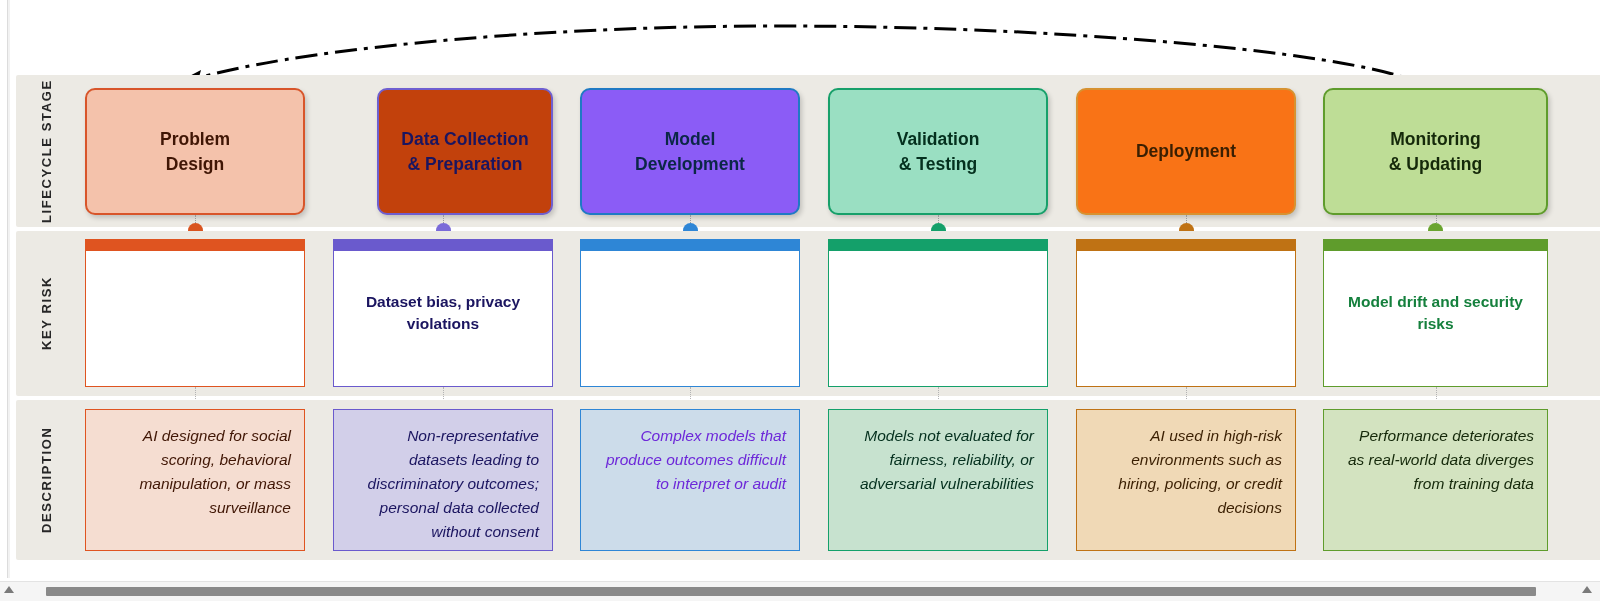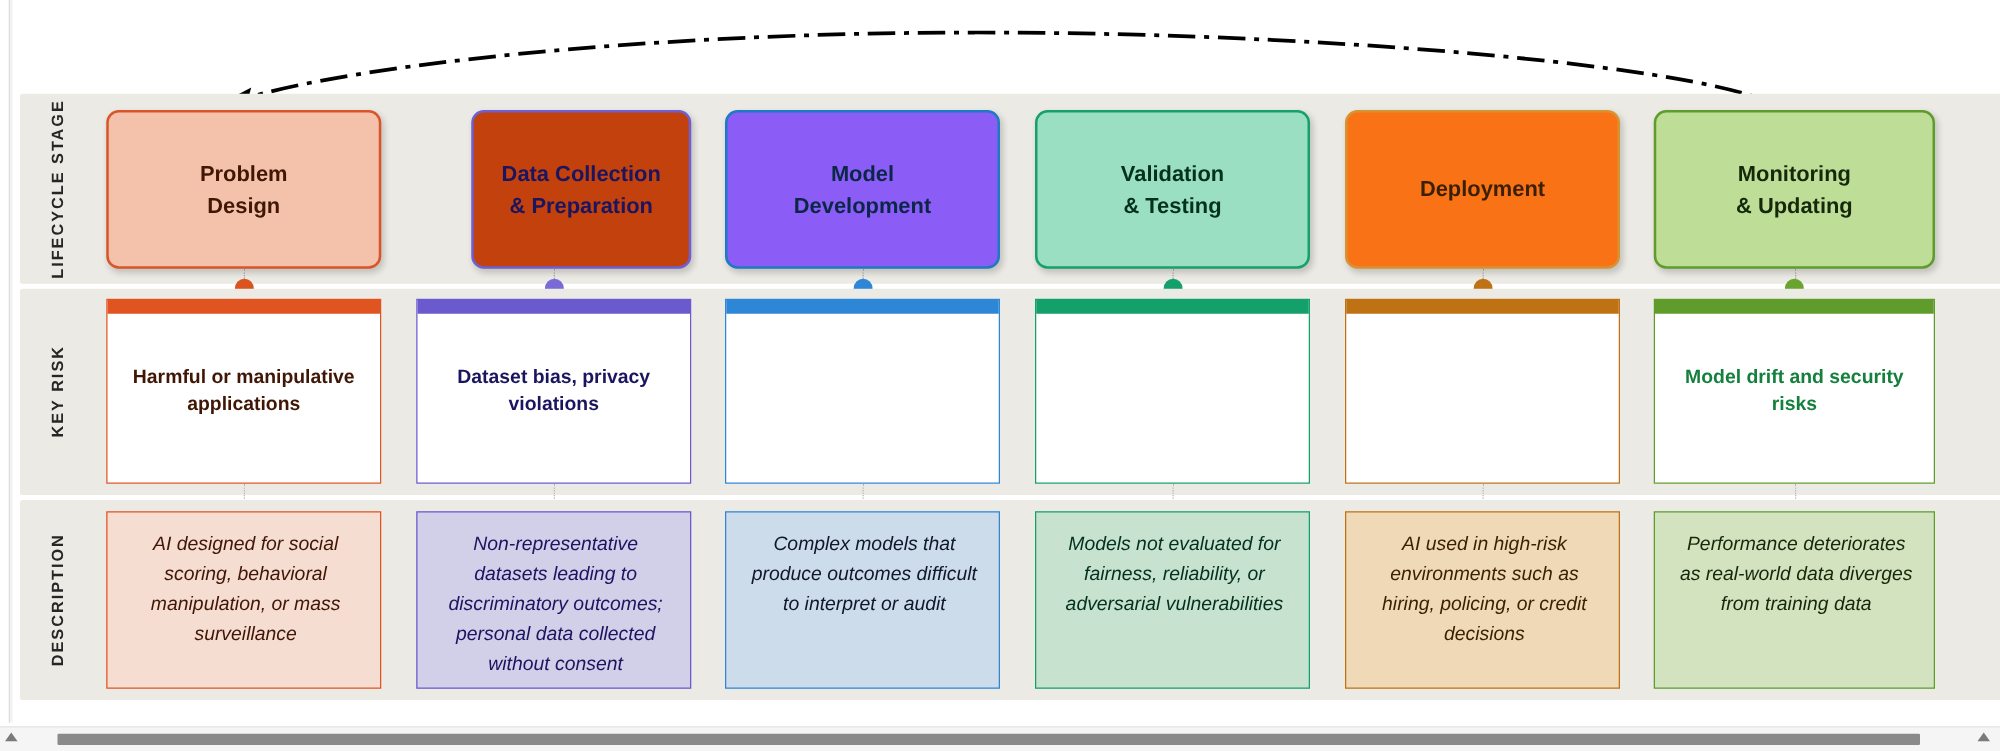--- a/index.html
+++ b/index.html
@@ -153,21 +153,21 @@
     top: 9px;
     left: 14px;
     right: 14px;
     height: 142px;
     border-width: 1.5px;
     border-style: solid;
     padding: 14px 13px 10px 16px;
     font-style: italic;
     font-size: 15.5px;
     line-height: 24px;
-    text-align: center;
+    text-align: right;
   }
 
   
   #feedback-arrow {
     position: absolute;
     left: 0; top: 0;
     width: 1600px; height: 601px;
     pointer-events: none;
   }
 
@@ -282,21 +282,20 @@
       <div class="dot" style="background: rgb(106, 164, 47);"></div>
     </div>
   </div>
 
   <div class="band" id="band-keyrisk">
     <div class="row-label" id="label-keyrisk">KEY RISK</div>
 
     <div class="col c0">
       <div class="risk-card" style="border-color: rgb(223, 84, 32); color: rgb(64, 22, 5);">
         <div class="risk-cap" style="background: rgb(223, 84, 32);"></div>
-        <div class="risk-body">Harmful or manipulative applications</div>
       </div>
       <div class="stem-low"></div>
     </div>
 
     <div class="col c1">
       <div class="risk-card" style="border-color: rgb(106, 90, 205); color: rgb(27, 21, 96);">
         <div class="risk-cap" style="background: rgb(106, 90, 205);"></div>
         <div class="risk-body">Dataset bias, privacy violations</div>
       </div>
       <div class="stem-low"></div>
@@ -335,21 +334,21 @@
   <div class="band" id="band-desc">
     <div class="row-label" id="label-desc">DESCRIPTION</div>
 
     <div class="col c0">
       <div class="desc-card" style="background: rgb(245, 221, 209); border-color: rgb(223, 84, 32); color: rgb(64, 22, 5);">AI designed for social scoring, behavioral manipulation, or mass surveillance</div>
     </div>
     <div class="col c1">
       <div class="desc-card" style="background: rgb(210, 207, 233); border-color: rgb(106, 90, 205); color: rgb(27, 21, 96);">Non-representative datasets leading to discriminatory outcomes; personal data collected without consent</div>
     </div>
     <div class="col c2">
-      <div class="desc-card" style="background: rgb(204, 220, 234); border-color: rgb(46, 134, 214); color: #0f172a;">Complex models that produce outcomes difficult to interpret or audit</div>
+      <div class="desc-card" style="background: rgb(204, 220, 234); border-color: rgb(46, 134, 214); color: #6d28d9;">Complex models that produce outcomes difficult to interpret or audit</div>
     </div>
     <div class="col c3">
       <div class="desc-card" style="background: rgb(199, 226, 207); border-color: rgb(20, 160, 106); color: rgb(4, 48, 30);">Models not evaluated for fairness, reliability, or adversarial vulnerabilities</div>
     </div>
     <div class="col c4">
       <div class="desc-card" style="background: rgb(240, 217, 182); border-color: rgb(191, 114, 20); color: rgb(58, 31, 2);">AI used in high-risk environments such as hiring, policing, or credit decisions</div>
     </div>
     <div class="col c5">
       <div class="desc-card" style="background: rgb(211, 227, 192); border-color: rgb(95, 156, 44); color: rgb(21, 41, 10);">Performance deteriorates as real-world data diverges from training data</div>
     </div>

